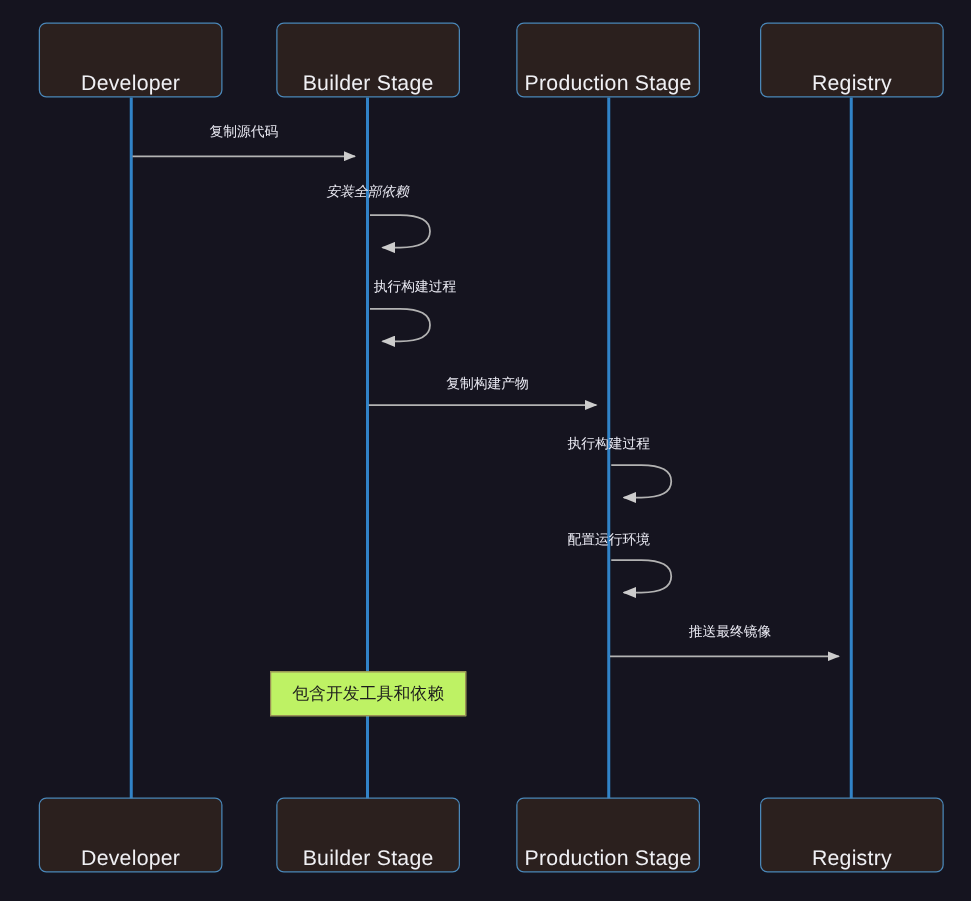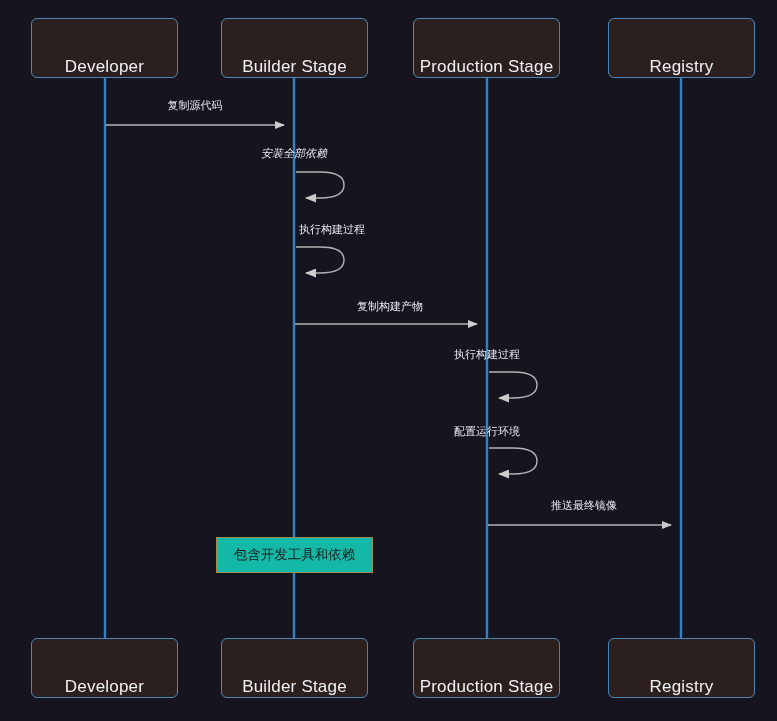--- a/index.html
+++ b/index.html
@@ -40,21 +40,21 @@
     position: absolute;
     color: #e9e9f2;
     font-size: 11px;
     white-space: nowrap;
     z-index: 4;
     transform: translateX(-50%);
   }
   .note-box {
     position: absolute;
     box-sizing: border-box;
-    background: #14b8a6;
+    background: #bef264;
     border: 1px solid #9a8e56;
     color: #1c1c1c;
     font-size: 13.5px;
     display: flex;
     align-items: center;
     justify-content: center;
     padding: 17px 14px;
     white-space: nowrap;
     z-index: 5;
   }

